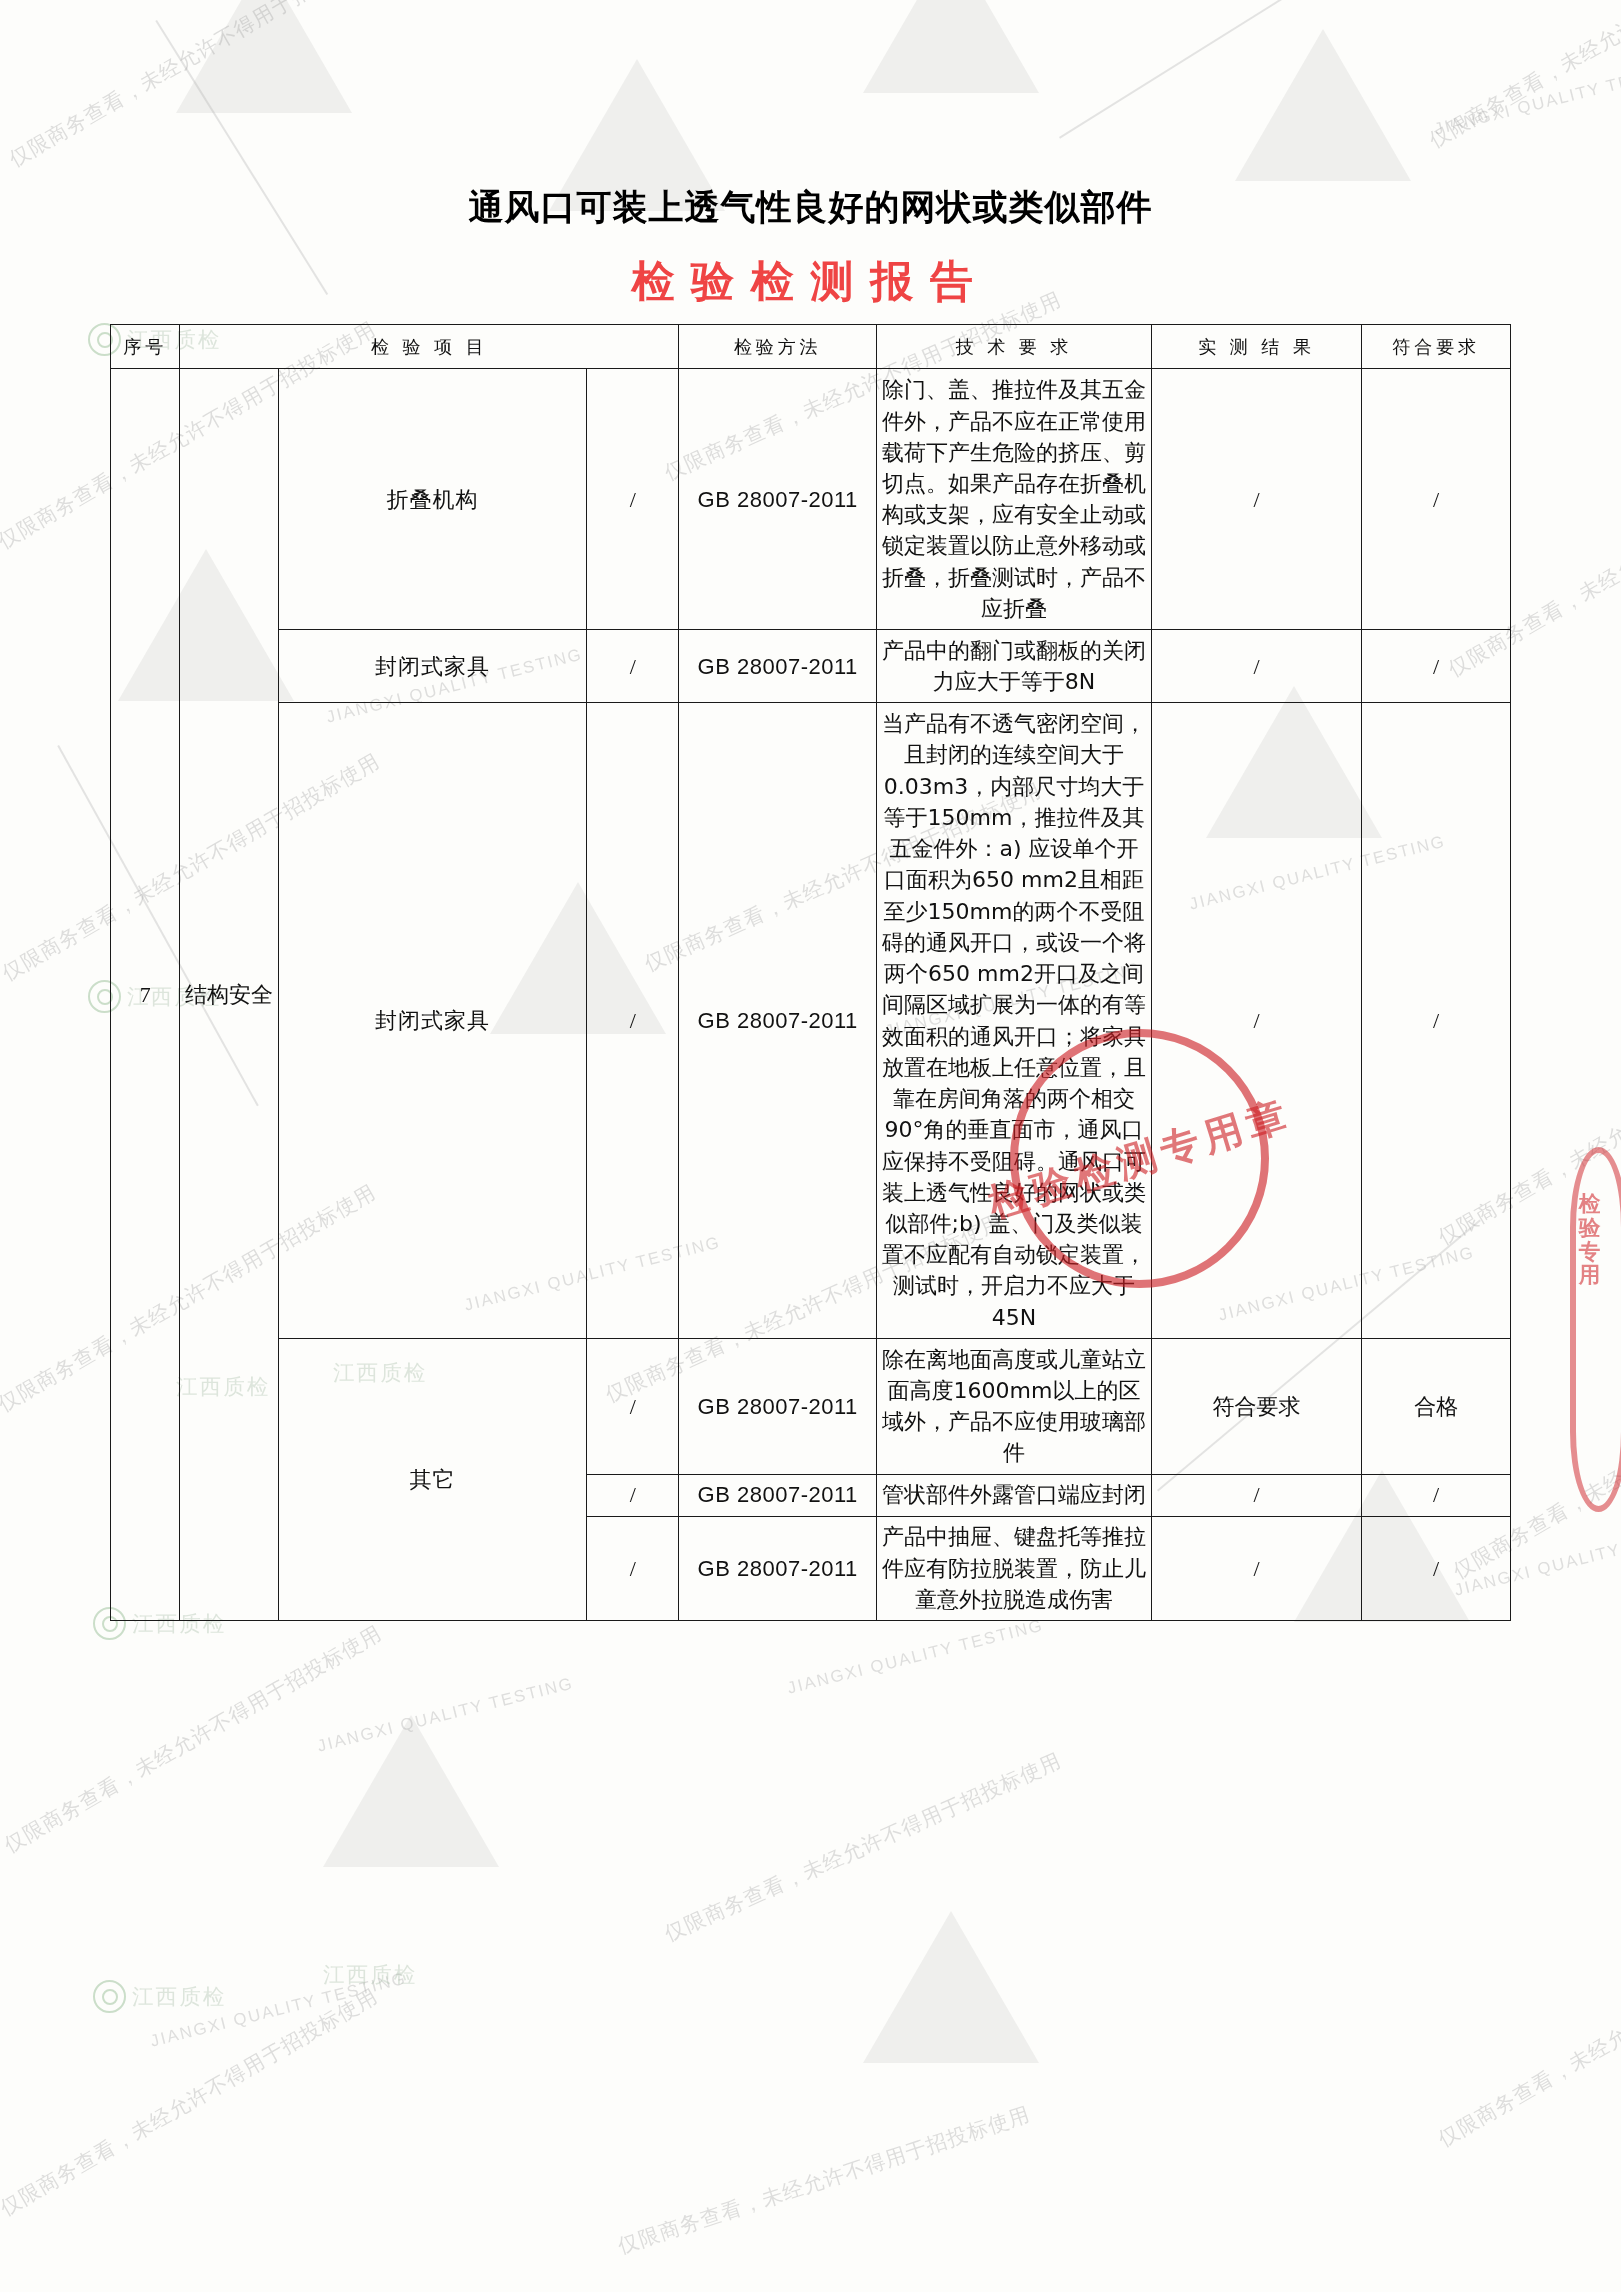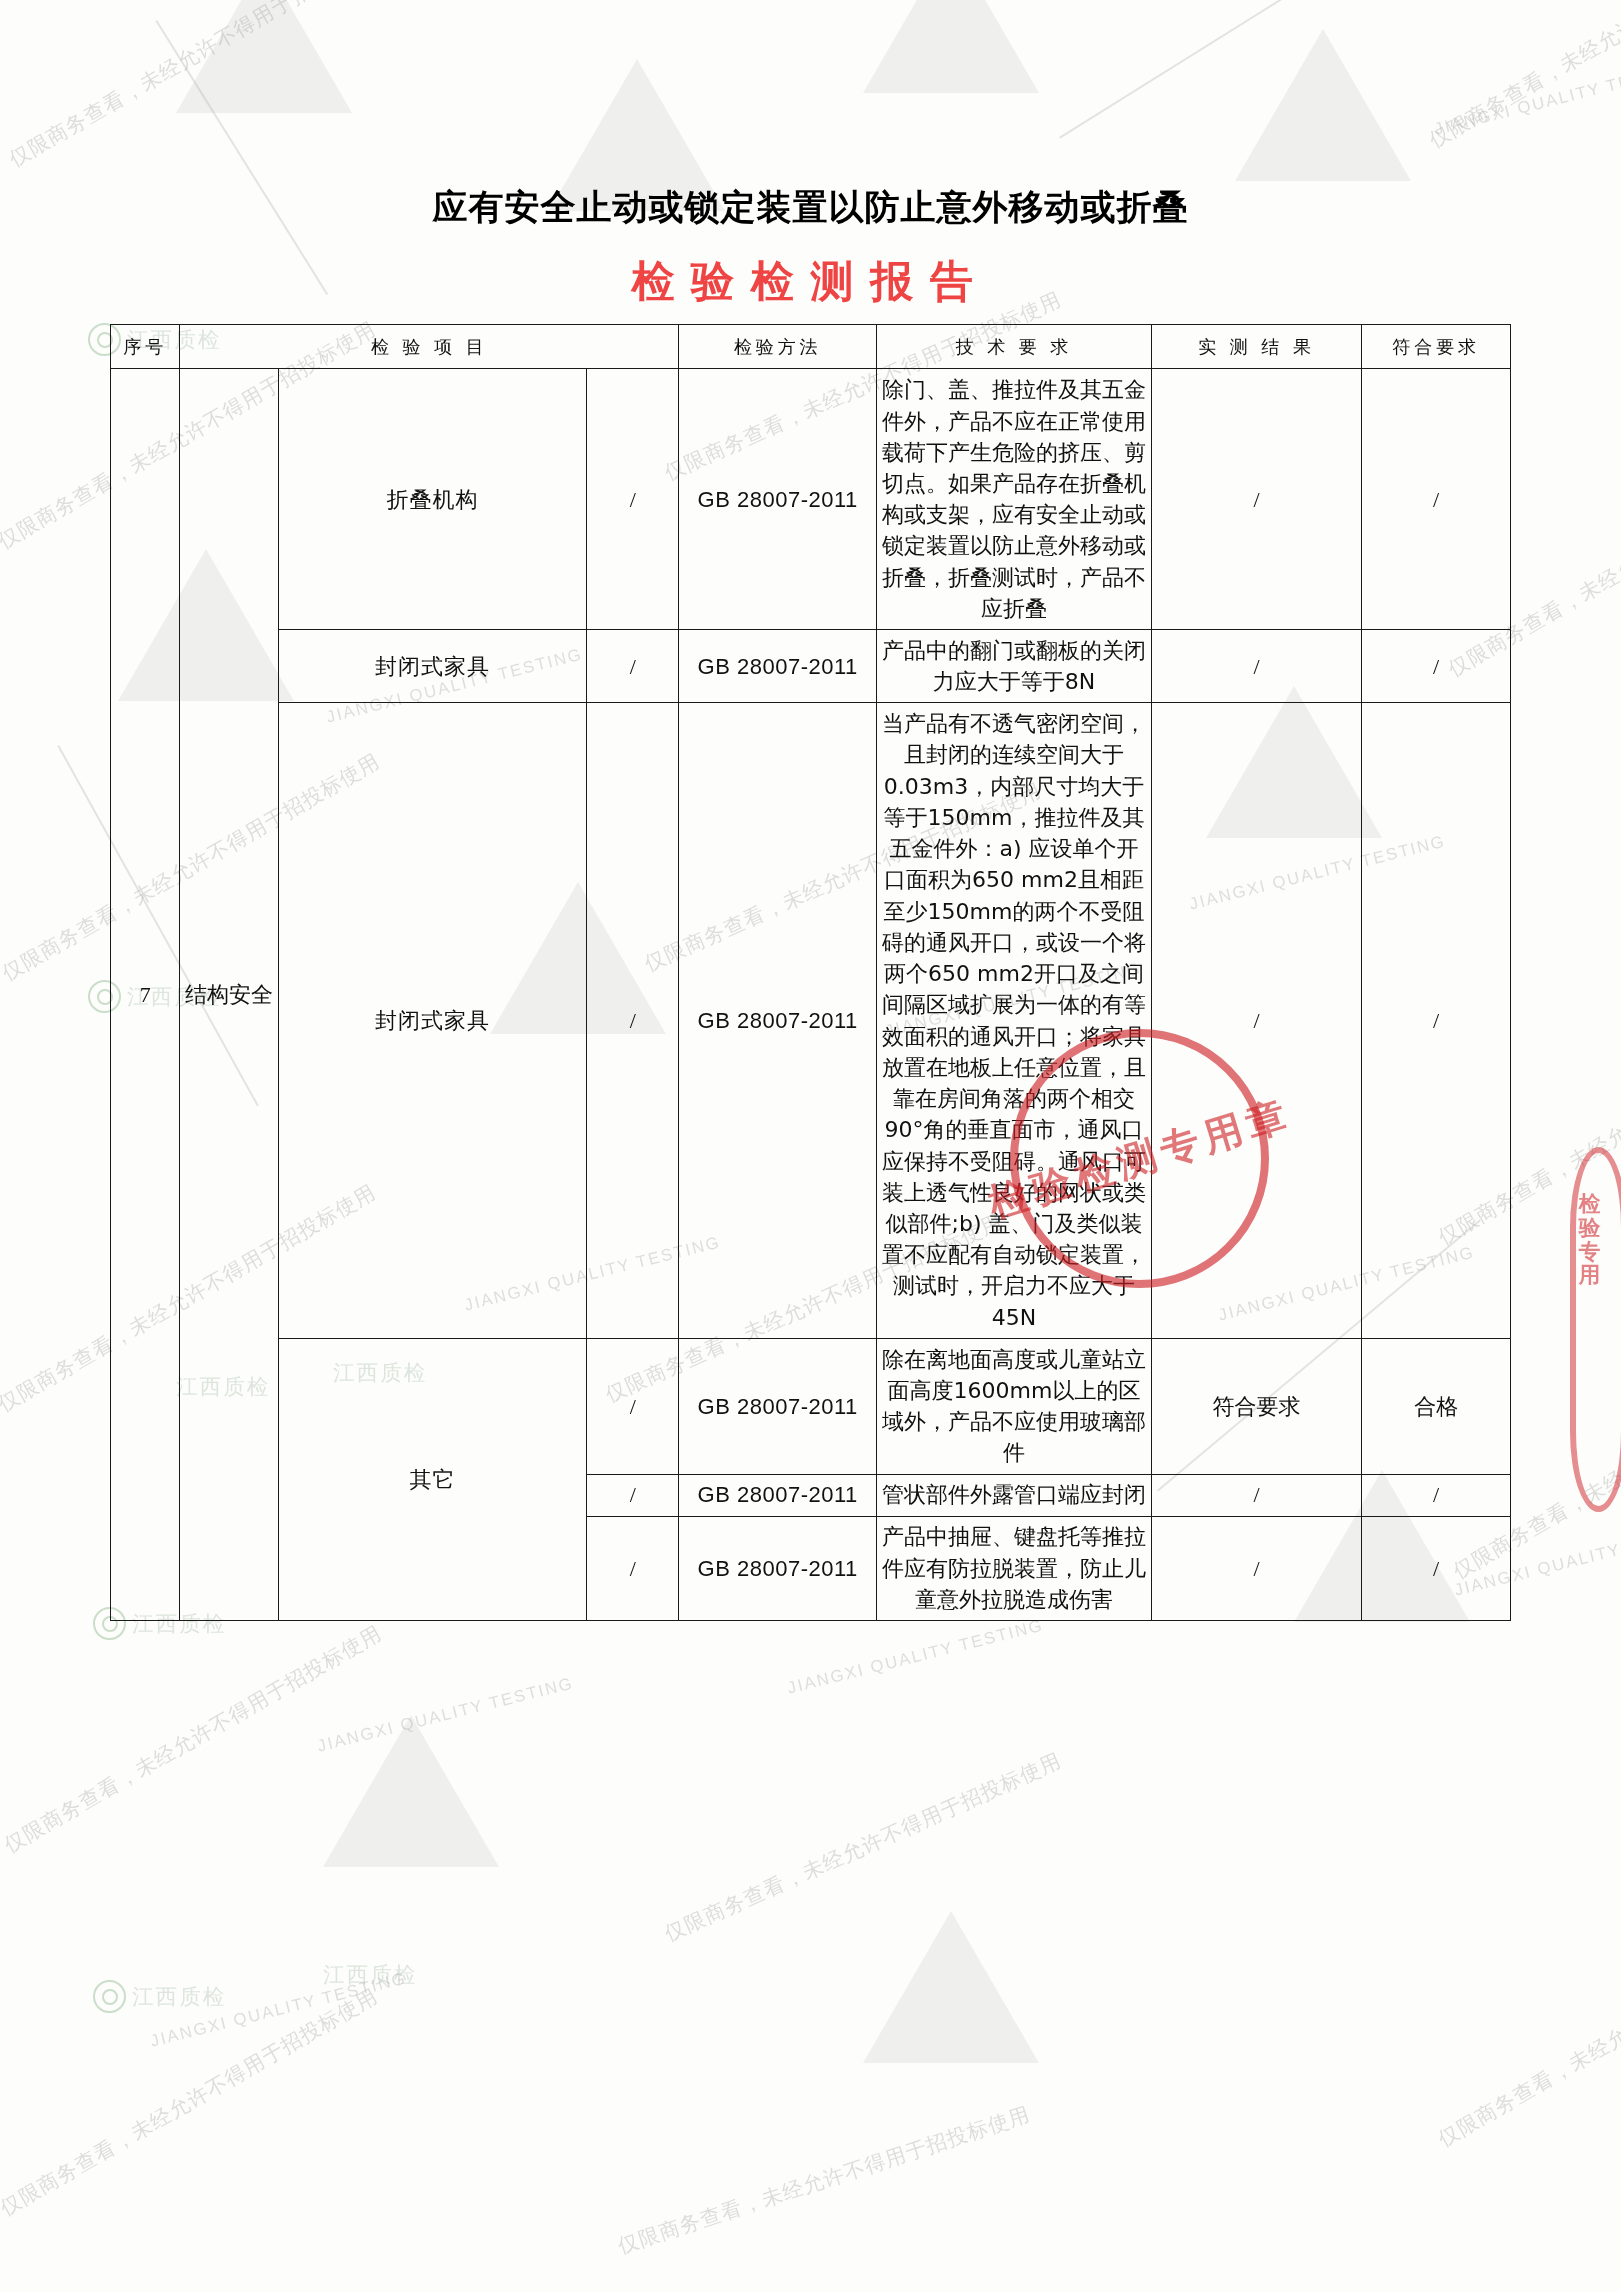--- a/index.html
+++ b/index.html
@@ -293,21 +293,21 @@
 
     <div class="wm-logo" style="left:93px; top:1980px;"></div>
     <div class="wm-cn" style="left:132px; top:1982px;">江西质检</div>
 
     <div class="wm-cn" style="left:333px; top:1358px;">江西质检</div>
     <div class="wm-cn" style="left:323px; top:1960px;">江西质检</div>
     <div class="wm-cn" style="left:176px; top:1372px;">江西质检</div>
   </div>
 
   <div class="doc-head">
-    <div class="org-title">应有安全止动或锁定装置以防止意外移动或折叠</div>
+    <div class="org-title">通风口可装上透气性良好的网状或类似部件</div>
     <div class="report-title">检验检测报告</div>
   </div>
 
 
   <div class="tbl-wrap">
     <table class="report">
       <colgroup>
         <col class="col-seq">
         <col class="col-cat">
         <col class="col-item">

